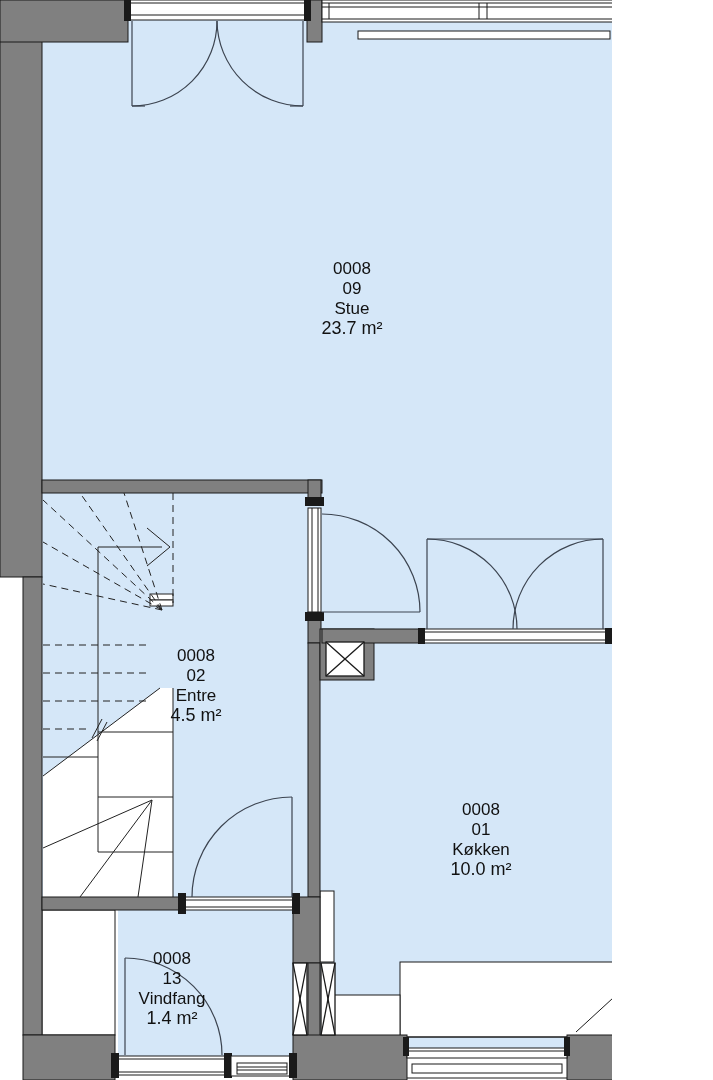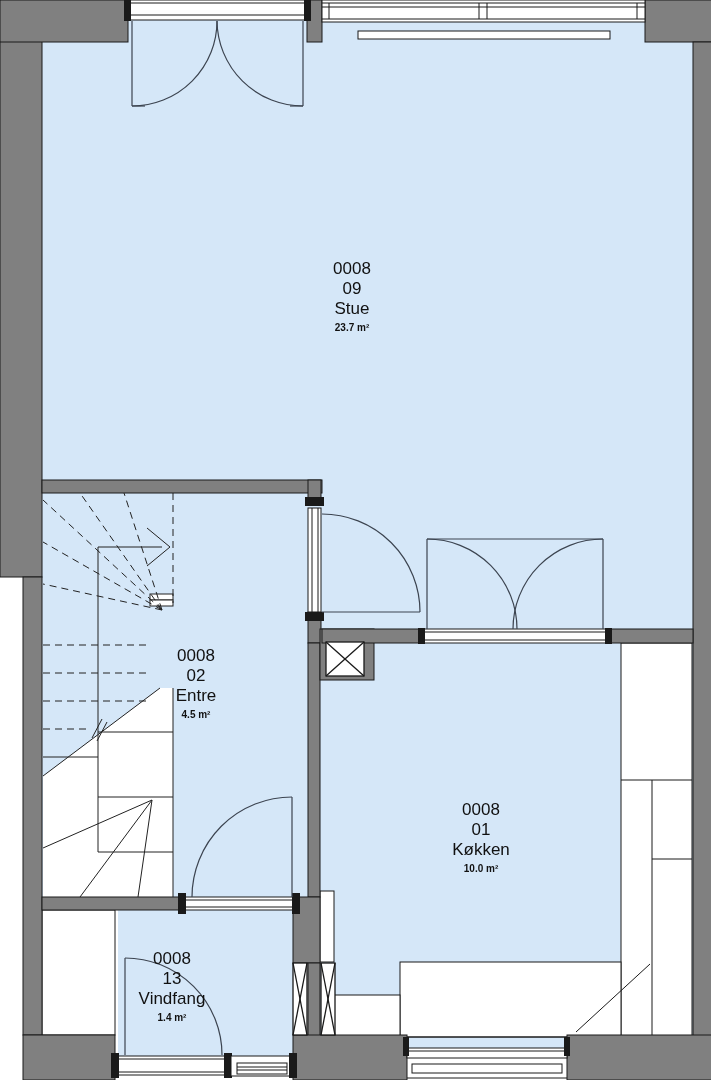--- a/index.html
+++ b/index.html
@@ -1,26 +1,26 @@
 <!DOCTYPE html>
 <html><head>
 <meta charset="utf-8">
 <style>
   html,body{margin:0;padding:0;background:#ffffff;}
   .plan-container{
-    position:relative;width:711px;height:1080px;background:#ffffff;
+    position:relative;width:612px;height:1080px;background:#ffffff;
     overflow:hidden;font-family:"Liberation Sans",sans-serif;
   }
   .plan-svg{position:absolute;left:0;top:0;}
   .room-label{
     position:absolute;transform:translate(-50%,-50%);text-align:center;
     color:#111;font-size:17px;line-height:20px;white-space:nowrap;
   }
   .room-label .line{display:block;}
-  .room-label .area{display:block;font-size:10px;line-height:18px;font-weight:bold;}
+  .room-label .area{display:block;font-size:18px;line-height:18px;}
   .lbl-stue{left:352px;top:298px;}
   .lbl-entre{left:196px;top:685px;}
   .lbl-kokken{left:481px;top:839px;}
   .lbl-vindfang{left:172px;top:988px;}
 </style>
 </head>
 <body>
 
 <div class="plan-container">
 

